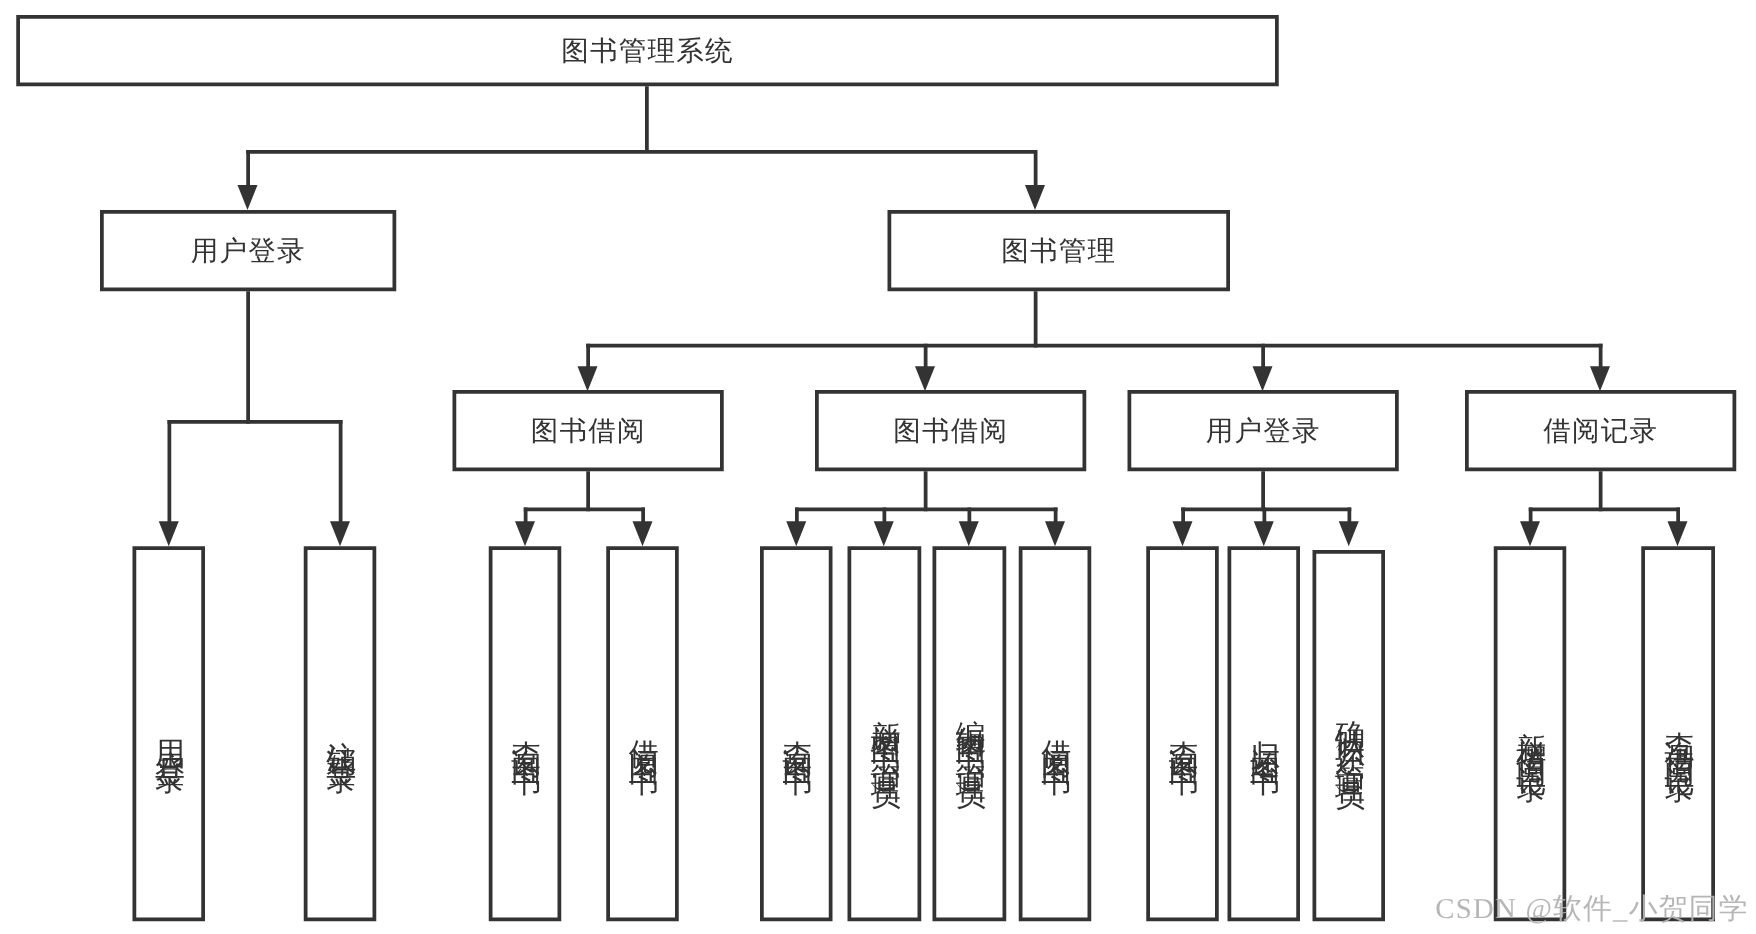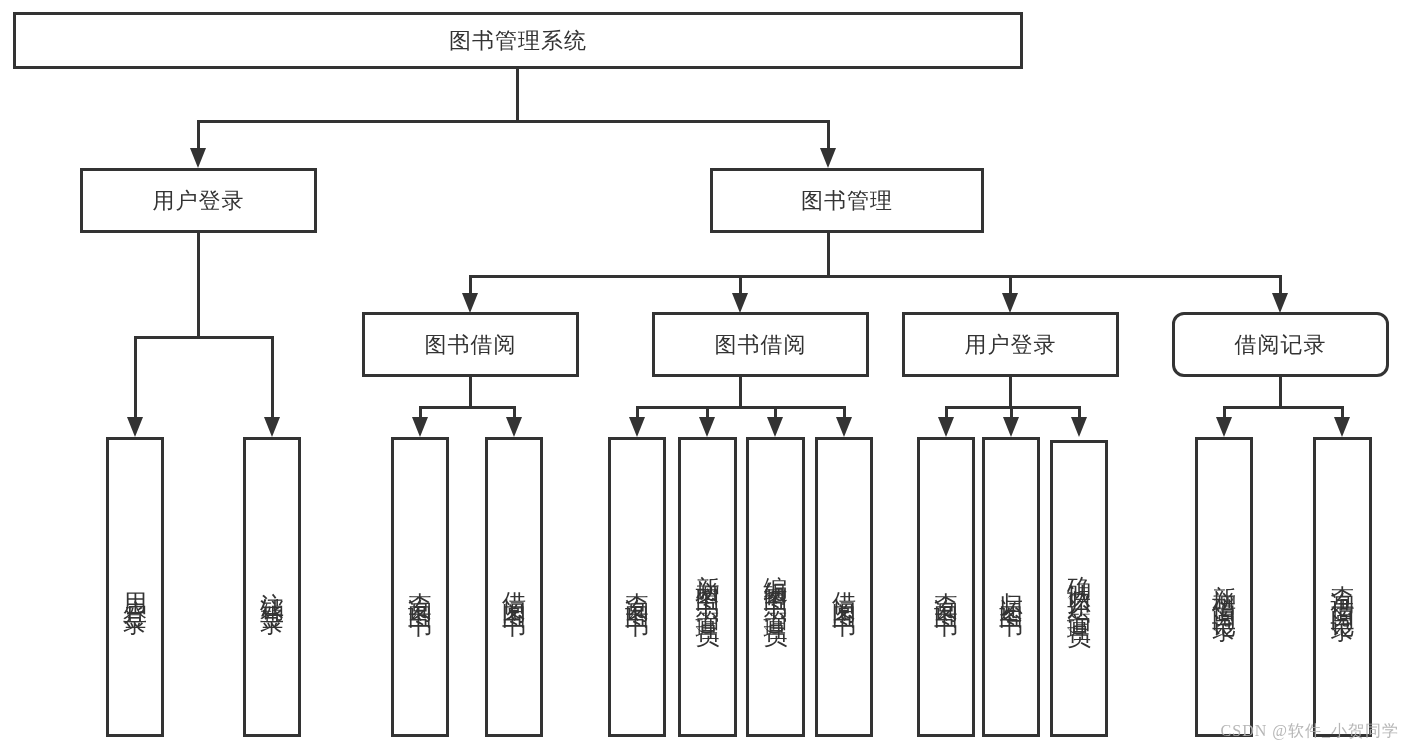--- a/index.html
+++ b/index.html
@@ -31,21 +31,21 @@
   .hl{position:absolute;height:3px;background:#333333;}
   .arrow{
     position:absolute;width:0;height:0;
     border-left:8px solid transparent;
     border-right:8px solid transparent;
     border-top:20px solid #333333;
   }
   .watermark{
     position:absolute;
     right:6px;bottom:5px;
-    font-size:16px;
+    font-size:23px;
     color:rgba(178,178,178,0.95);
     z-index:20;
     letter-spacing:1px;
   }
 </style>
 </head>
 <body>
 
 <div id="stage">
 
@@ -87,21 +87,21 @@
 
   <div class="box" style="left:362px;top:312px;width:217px;height:65px;">
     <span>图书借阅</span>
   </div>
   <div class="box" style="left:652px;top:312px;width:217px;height:65px;">
     <span>图书借阅</span>
   </div>
   <div class="box" style="left:902px;top:312px;width:217px;height:65px;">
     <span>用户登录</span>
   </div>
-  <div class="box" style="left:1172px;top:312px;width:217px;height:65px;border-radius:12px;">
+  <div class="box" style="left:1172px;top:312px;width:217px;height:65px;">
     <span>借阅记录</span>
   </div>
 
   <div class="vl" style="left:469px;top:377px;height:32px;"></div>
   <div class="hl" style="left:419px;top:406px;width:97px;"></div>
   <div class="vl" style="left:419px;top:406px;height:14px;"></div>
   <div class="vl" style="left:513px;top:406px;height:14px;"></div>
   <div class="arrow" style="left:412px;top:417px;"></div>
   <div class="arrow" style="left:506px;top:417px;"></div>
 

